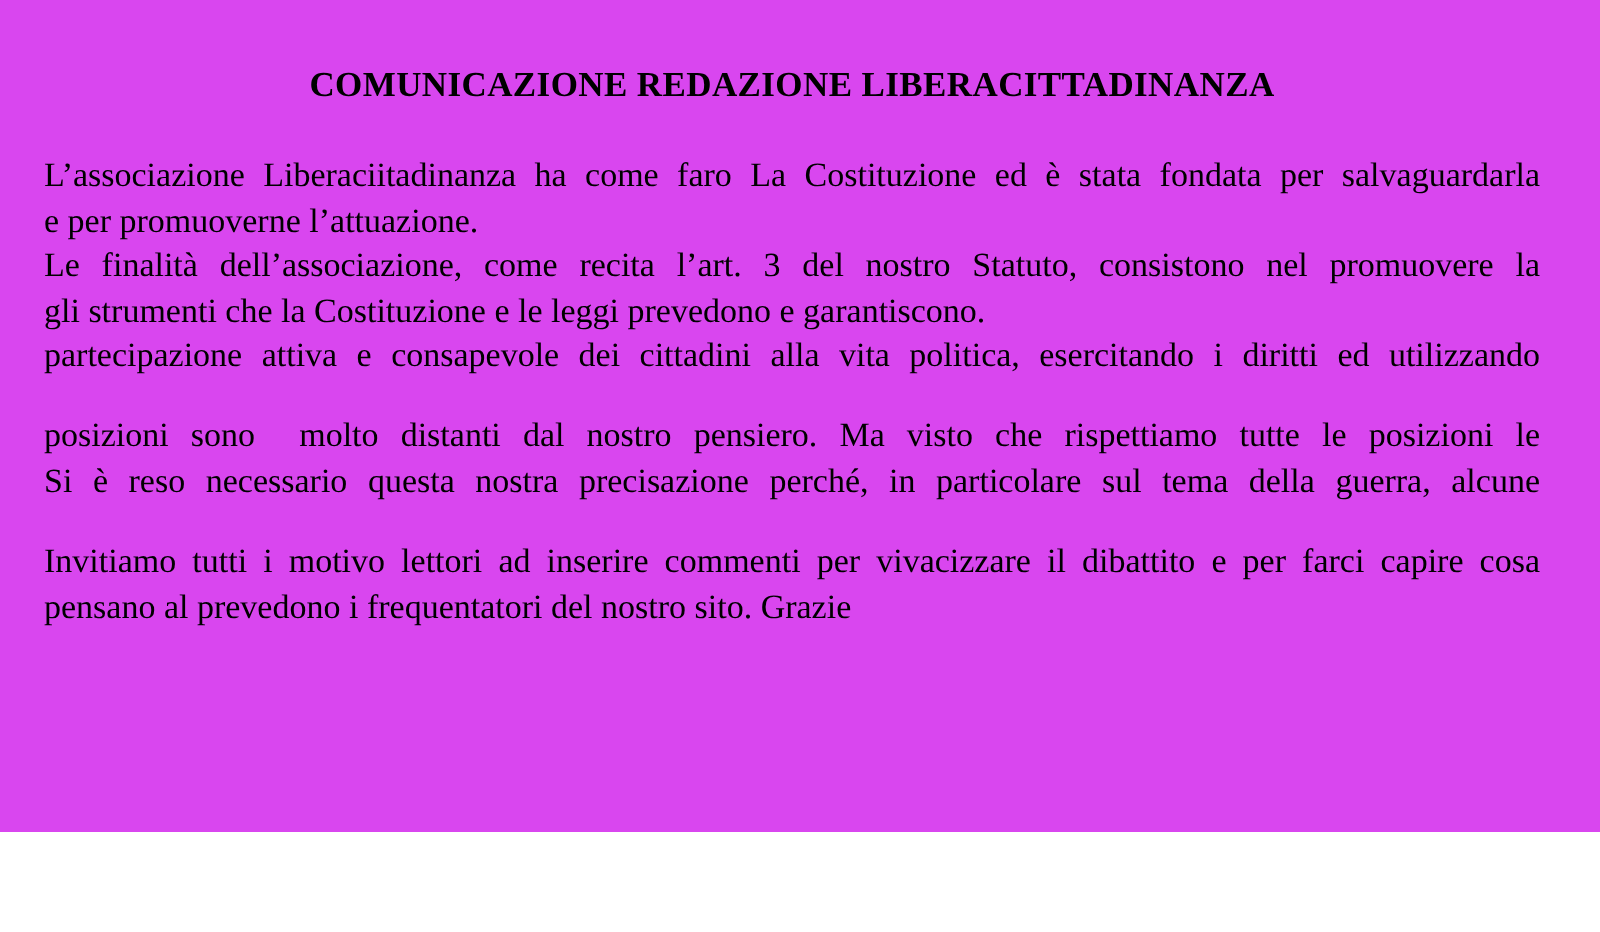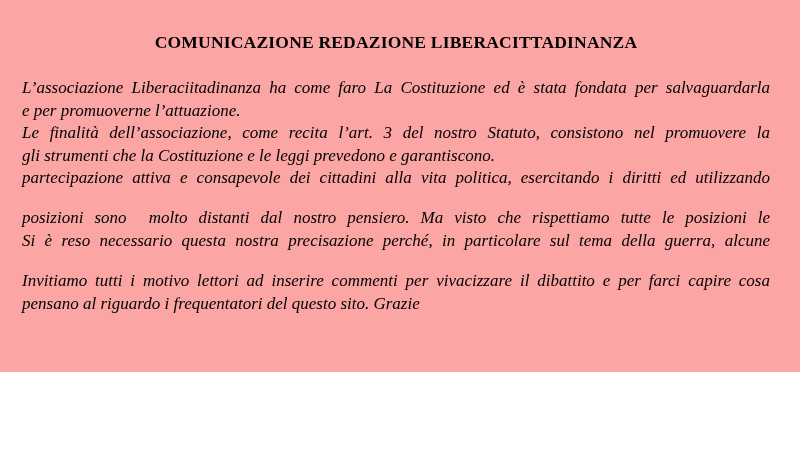--- a/index.html
+++ b/index.html
@@ -3,22 +3,22 @@
 <meta charset="utf-8">
 <style>
   html, body {
     margin: 0;
     padding: 0;
     background: #ffffff;
   }
   .page {
     position: relative;
     width: 800px;
-    height: 372px;
-    background: #fca5a5;
+    height: 416px;
+    background: #d946ef;
     color: #000000;
     font-family: "Liberation Serif", "DejaVu Serif", serif;
     overflow: hidden;
     box-sizing: border-box;
     padding: 31px 30px 0 22px;
   }
   .doc-title {
     font-size: 17.5px;
     line-height: 22.4px;
     font-weight: bold;
@@ -27,21 +27,20 @@
     letter-spacing: 0.2px;
   }
   .section {
     margin: 0 0 18px 0;
   }
   .section:last-child {
     margin-bottom: 0;
   }
   .block {
     margin: 0;
-    font-style: italic;
   }
   .ln {
     font-size: 17px;
     line-height: 22.4px;
     text-align: justify;
     text-align-last: justify;
     white-space: pre-wrap;
   }
   .ln-last {
     text-align-last: left;
@@ -69,17 +68,17 @@
   <div class="section">
     <div class="block">
       <div class="ln">posizioni sono  molto distanti dal nostro pensiero. Ma visto che rispettiamo tutte le posizioni le</div>
       <div class="ln">Si è reso necessario questa nostra precisazione perché, in particolare sul tema della guerra, alcune</div>
     </div>
   </div>
 
   <div class="section">
     <div class="block">
       <div class="ln">Invitiamo tutti i motivo lettori ad inserire commenti per vivacizzare il dibattito e per farci capire cosa</div>
-      <div class="ln ln-last">pensano al riguardo i frequentatori del questo sito. Grazie</div>
+      <div class="ln ln-last">pensano al prevedono i frequentatori del nostro sito. Grazie</div>
     </div>
   </div>
 
 </div>
 
 </body></html>

